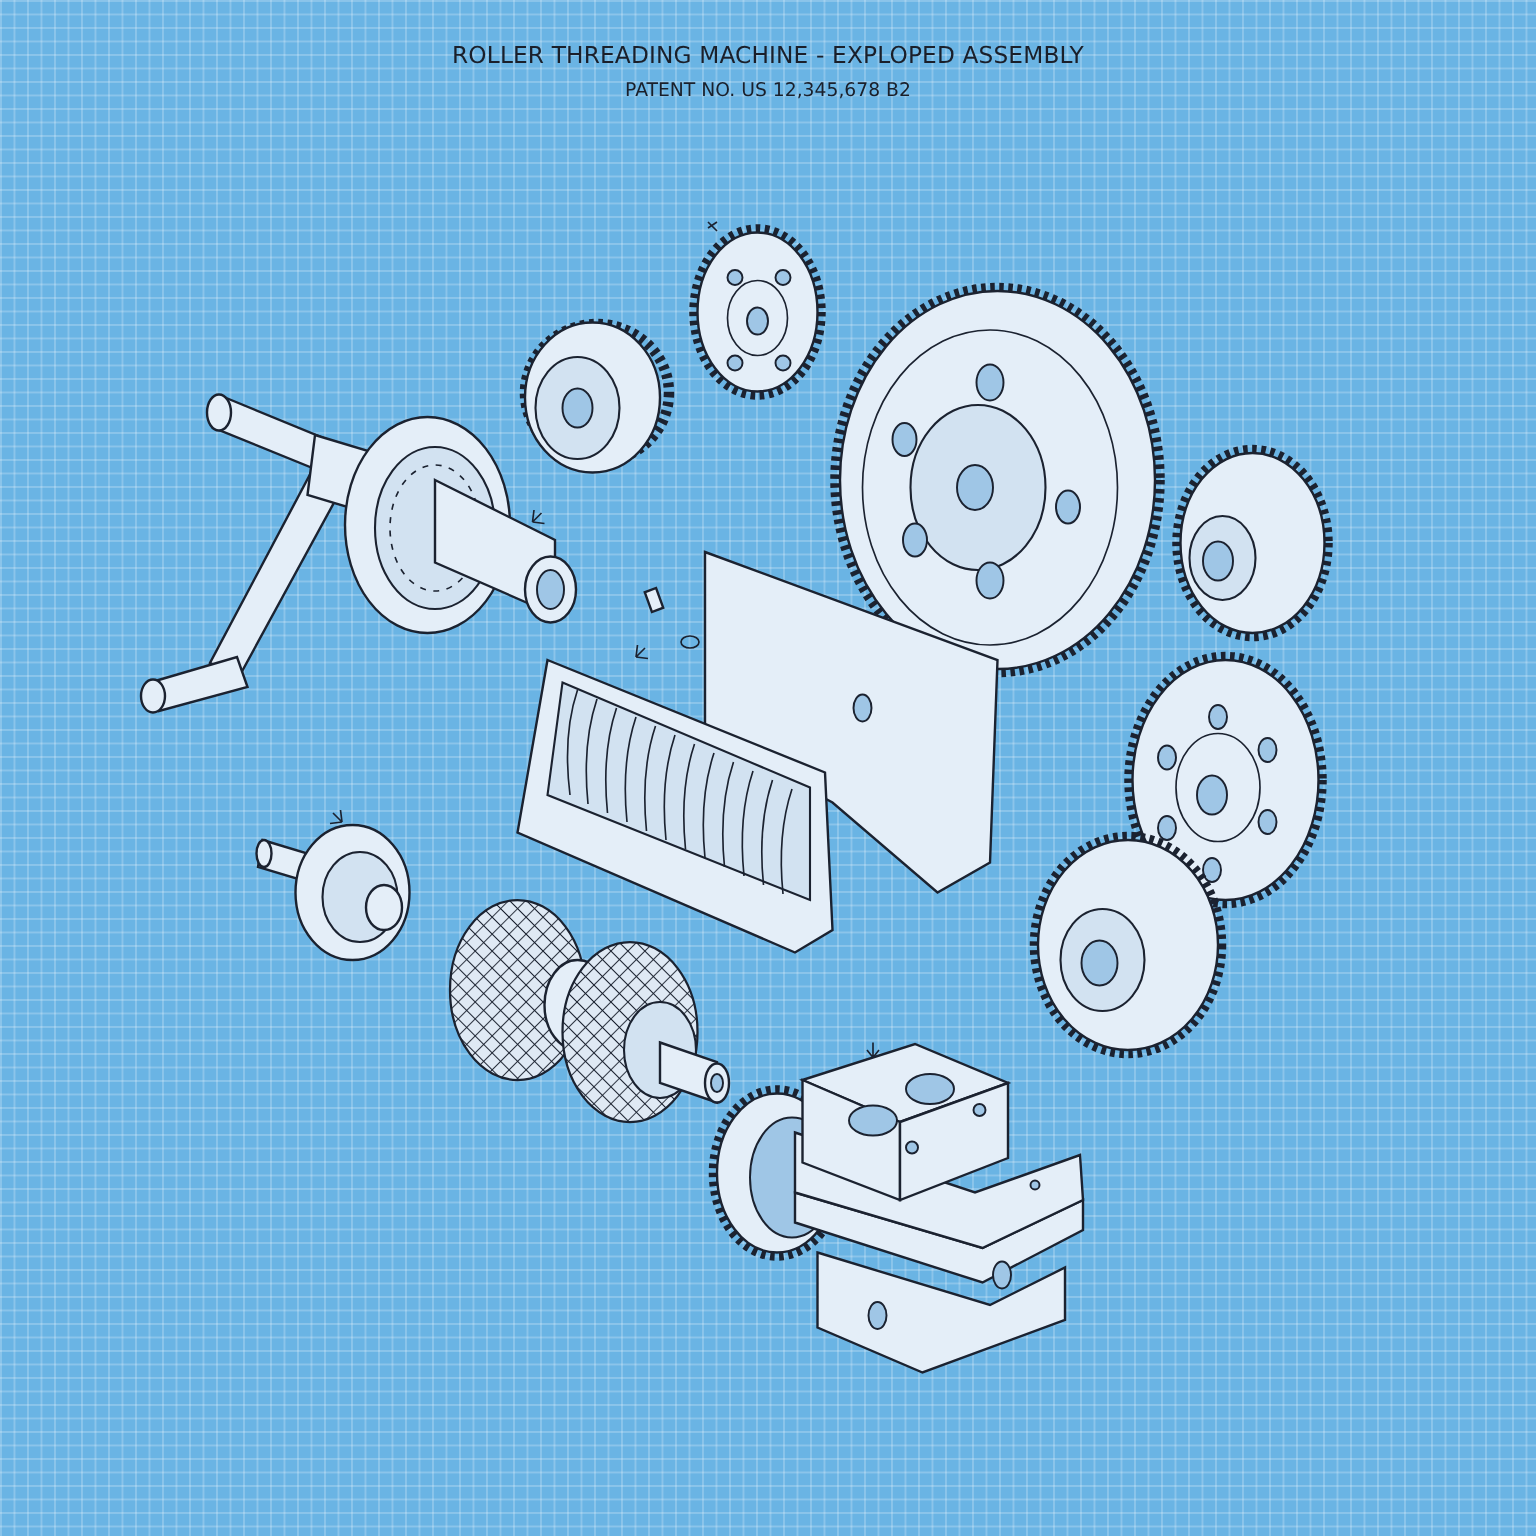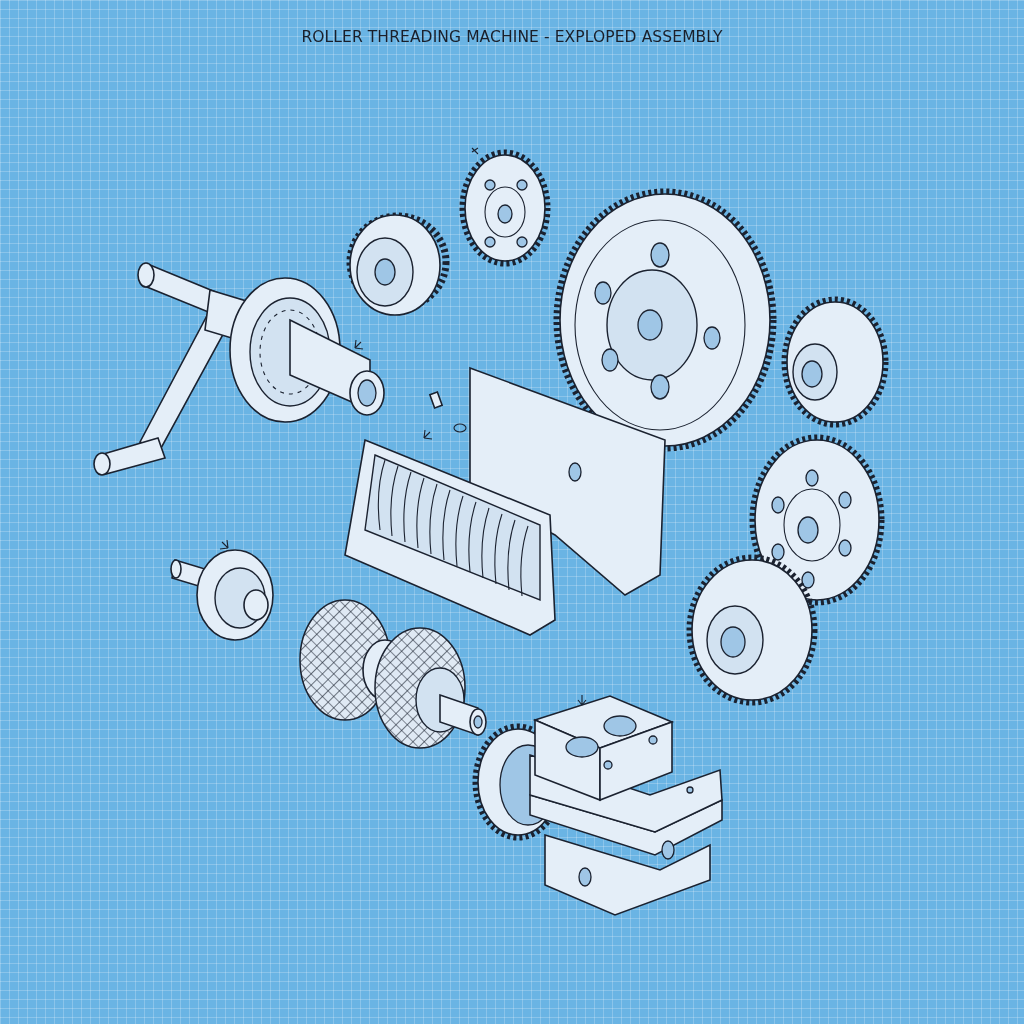--- a/index.html
+++ b/index.html
@@ -21,20 +21,21 @@
   .thin { fill:none; stroke:#1b2230; stroke-width:1.1; }
   .hole { fill:#9fc6e6; stroke:#1b2230; stroke-width:1.3; }
   .teeth { fill:none; stroke:#1b2230; stroke-width:7; stroke-dasharray:3 3; }
   .knurl { fill:url(#knurl); stroke:#1b2230; stroke-width:1.5; }
 </style>
 </head>
 <body>
 
 <div class="title-block">
   <div class="title">ROLLER THREADING MACHINE - EXPLOPED ASSEMBLY</div>
+  <div class="sub">PATENT NO. US 12,345,678 B2</div>
 </div>
 
 <svg class="drawing" width="1024" height="1024" viewBox="0 0 1024 1024">
   <defs>
     <pattern id="knurl" width="8" height="8" patternUnits="userSpaceOnUse" patternTransform="rotate(45)">
       <rect width="8" height="8" fill="#dfe9f4"></rect>
       <path d="M0 0 L0 8 M0 0 L8 0" stroke="#1b2230" stroke-width="1.2"></path>
     </pattern>
   </defs>
 

